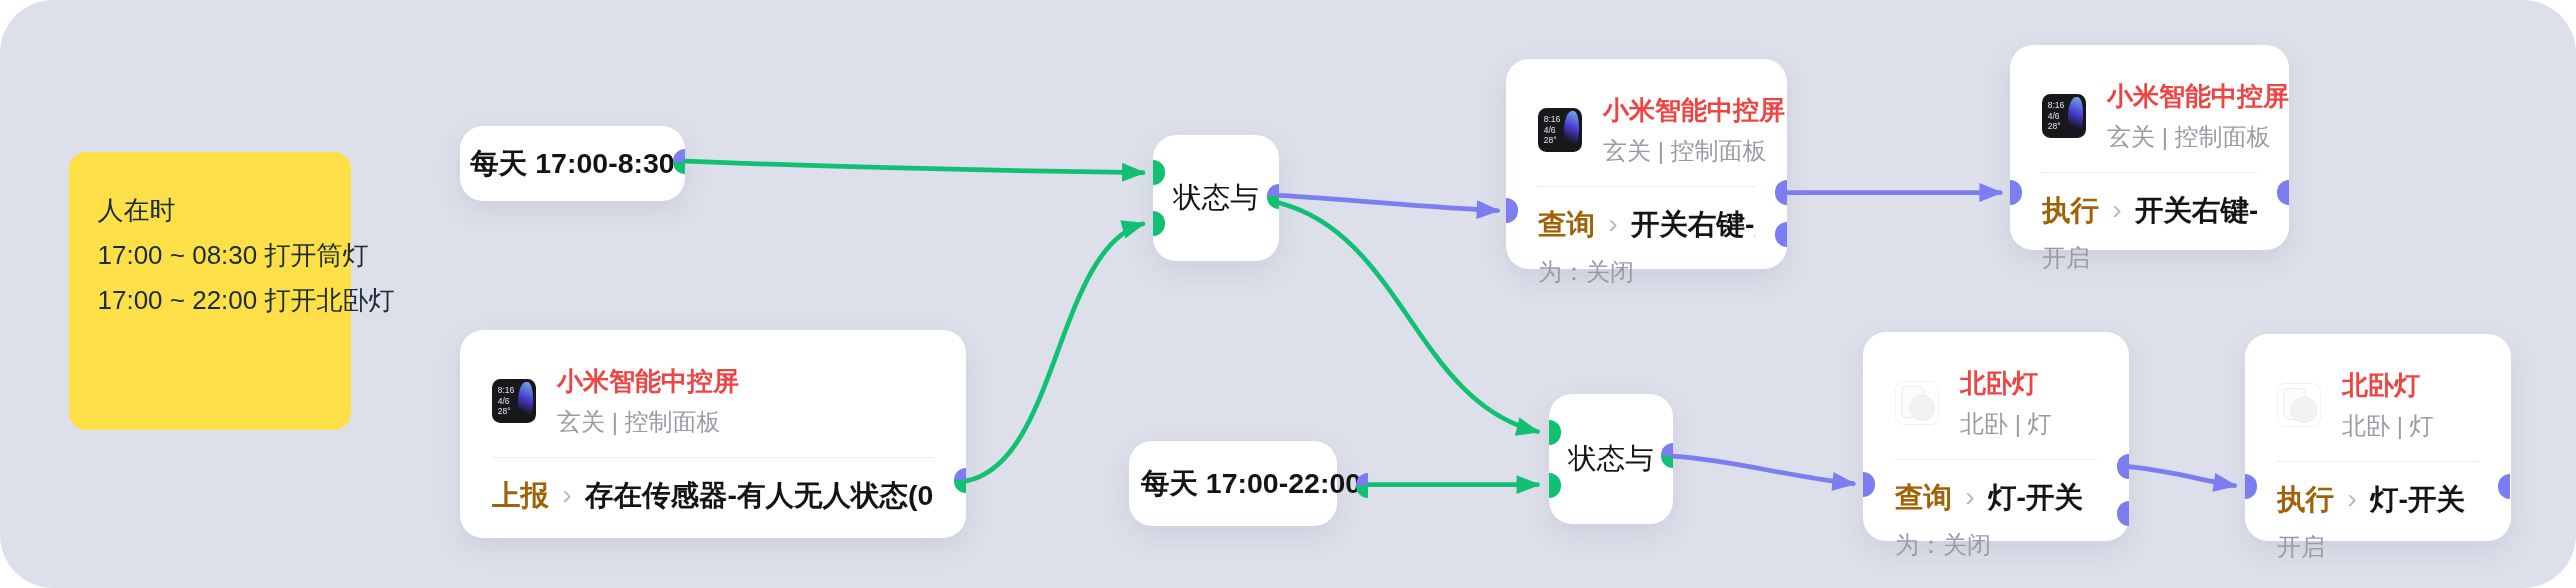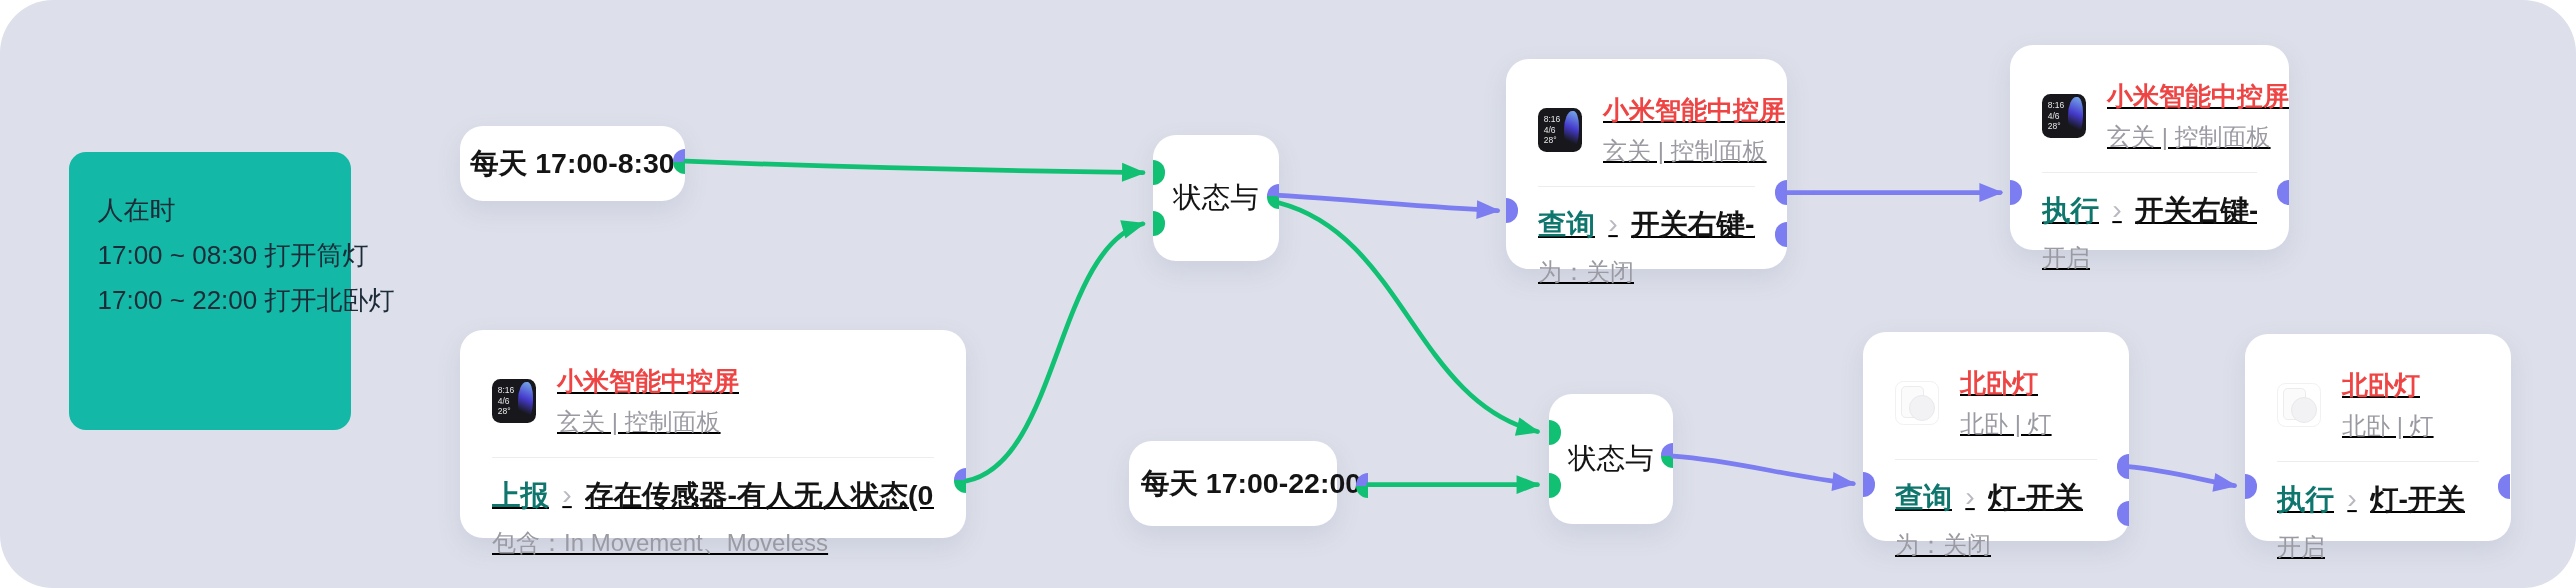--- a/index.html
+++ b/index.html
@@ -3,49 +3,49 @@
 <meta charset="utf-8">
 <style>
   html,body{margin:0;padding:0;background:#ffffff;}
   body{width:2576px;height:588px;font-family:"Liberation Sans","DejaVu Sans",sans-serif;}
   #canvas{position:relative;width:2576px;height:588px;background:#dde0ea;border-radius:53px;overflow:hidden;}
 
   
   .card{position:absolute;background:#ffffff;border-radius:23px;box-shadow:0 9.5px 25px rgba(95,100,140,.13);z-index:1;box-sizing:border-box;}
 
   
-  #note{left:69px;top:152px;width:282px;height:278px;background:#14b8a6;border-radius:17px;box-shadow:none;padding:36px 9.5px 0 28.5px;}
+  #note{left:69px;top:152px;width:282px;height:278px;background:#fde047;border-radius:17px;box-shadow:none;padding:36px 9.5px 0 28.5px;}
   #note .nline{font-size:26px;line-height:45px;color:#1c2b38;white-space:nowrap;}
 
   
   .timecard{display:flex;align-items:center;justify-content:center;}
   #time1{left:460px;top:126px;width:225px;height:75px;}
   #time2{left:1129px;top:441px;width:208px;height:85px;padding-left:36px;}
   .timecard .tlabel{font-size:28.5px;font-weight:600;color:#141414;white-space:nowrap;}
 
   
   .andnode{display:flex;align-items:center;justify-content:center;}
   #and1{left:1153px;top:135px;width:126px;height:126px;}
   #and2{left:1549px;top:394px;width:124px;height:130px;}
   .andnode .alabel{font-size:28.5px;font-weight:400;color:#141414;white-space:nowrap;}
 
   
-  .device{padding:34px 32px 0 32px;text-decoration:underline;}
+  .device{padding:34px 32px 0 32px;}
   #sensor{left:460px;top:330px;width:506px;height:208px;}
   #query1{left:1506px;top:59px;width:281px;height:210px;}
   #exec1{left:2010px;top:45px;width:279px;height:205px;}
   #query2{left:1863px;top:332px;width:266px;height:209px;}
   #exec2{left:2245px;top:334px;width:266px;height:207px;}
 
   .hdr{display:flex;align-items:center;gap:21px;}
   .ttl .t{font-size:26px;font-weight:700;color:#ef4444;white-space:nowrap;}
   .ttl .s{font-size:24px;color:#9a9aa2;margin-top:6.6px;white-space:nowrap;}
   .divider{height:1.9px;background:#ededf0;margin-top:19px;}
   .bodyrow{margin-top:19px;display:flex;align-items:center;gap:13.3px;white-space:nowrap;overflow:hidden;}
-  .bodyrow .act{font-size:28.5px;font-weight:700;color:#0f766e;flex:0 0 auto;}
+  .bodyrow .act{font-size:28.5px;font-weight:700;color:#a16207;flex:0 0 auto;}
   .bodyrow .chev{font-size:28.5px;color:#b9b9c2;font-weight:400;flex:0 0 auto;transform:translateY(-1.9px);}
   .bodyrow .tgt{font-size:28.5px;font-weight:700;color:#141414;overflow:hidden;}
   .valrow{margin-top:11.4px;font-size:24px;color:#9a9aa2;white-space:nowrap;}
 
   
   .devicon{position:relative;width:44px;height:44px;flex:0 0 auto;border-radius:8.5px;}
   .devicon.panel{background:#17171c;overflow:hidden;}
   .pi-lines{position:absolute;left:5.7px;top:6.6px;color:#e8e8e8;font-size:8.5px;line-height:10.4px;}
   .pi-swoosh{position:absolute;right:2.8px;top:2.8px;width:15px;height:38px;border-radius:60% 40% 50% 60%/55% 45% 55% 45%;
              background:linear-gradient(205deg,#7fb4ff 5%,#4a3fe0 45%,rgba(20,20,40,0) 78%);opacity:.9;}
@@ -118,21 +118,20 @@
         <div class="t">小米智能中控屏</div>
         <div class="s">玄关 | 控制面板</div>
       </div>
     </div>
     <div class="divider"></div>
     <div class="bodyrow">
       <span class="act">上报</span>
       <span class="chev">›</span>
       <span class="tgt">存在传感器-有人无人状态(0为无人…</span>
     </div>
-    <div class="valrow">包含：In Movement、Moveless</div>
   </div>
 
   <div class="card andnode" id="and1">
     <div class="alabel">状态与</div>
   </div>
 
   <div class="card andnode" id="and2">
     <div class="alabel">状态与</div>
   </div>
 

